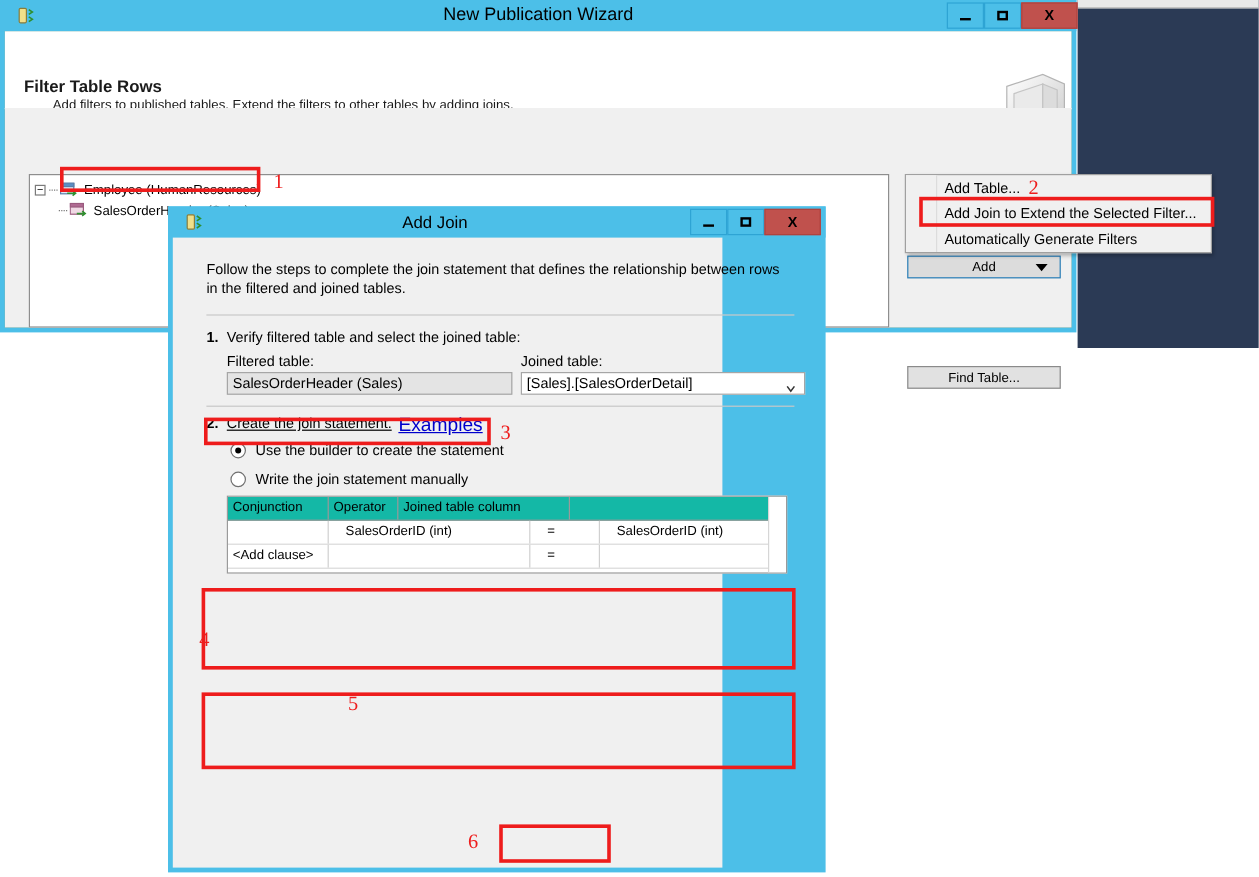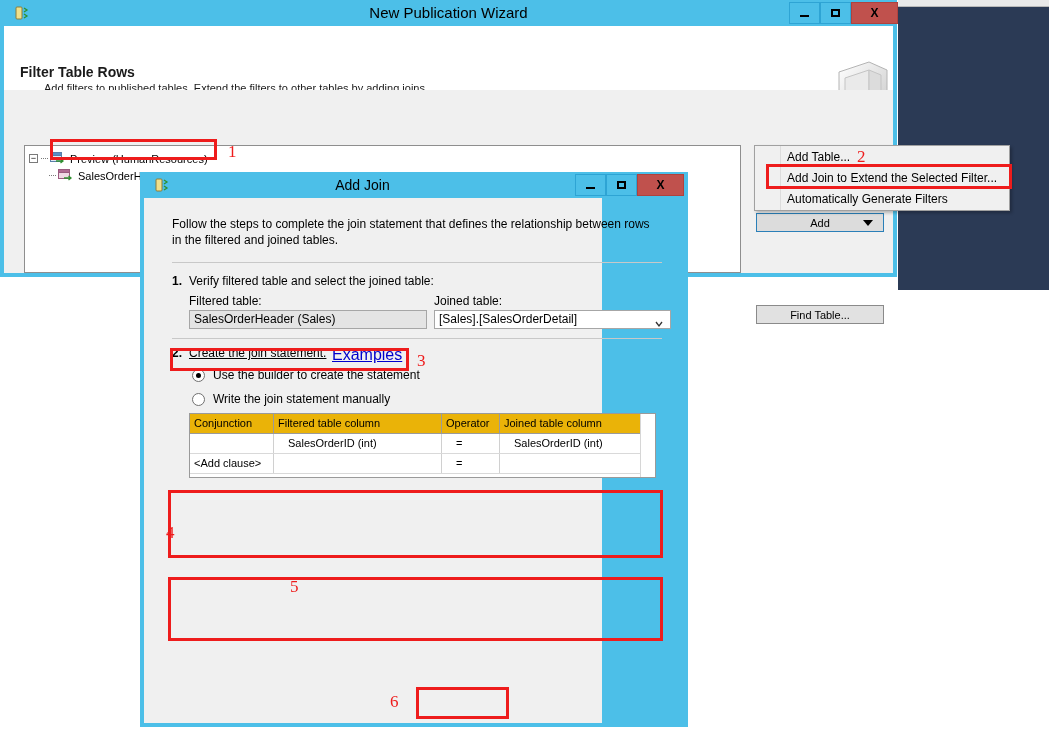--- a/index.html
+++ b/index.html
@@ -153,21 +153,21 @@
   }
   .radio .dot{width:5px;height:5px;border-radius:50%;background:#000;display:none;}
   .radio.checked .dot{display:block;}
   
   #join-grid{
     position:absolute;left:45px;top:215px;width:467px;height:65px;
     background:#ffffff;border:1px solid #9a9a9a;box-sizing:border-box;overflow:hidden;
   }
   #join-grid .grid-right-pad{position:absolute;right:0;top:0;width:14px;height:100%;background:#fff;border-left:1px solid #d6d6d6;}
   .grid-row{display:flex;height:20px;box-sizing:border-box;}
-  .grid-head{background:#eab308;border-bottom:1px solid #9a9a9a;}
+  .grid-head{background:#14b8a6;border-bottom:1px solid #9a9a9a;}
   .grid-cell{
     font-size:11px;line-height:19px;padding-left:4px;box-sizing:border-box;
     border-right:1px solid #d0d0d0;overflow:hidden;white-space:nowrap;
   }
   .grid-head .grid-cell{border-right:1px solid #9a9a9a;}
   .grid-body-row{border-bottom:1px solid #d9d9d9;}
   .c1{width:84px;}
   .c2{width:168px;}
   .c3{width:58px;}
   .c4{width:143px;border-right:1px solid #d0d0d0;}
@@ -279,21 +279,21 @@
         <div class="tree-row" id="tree-row-employee">
           <span class="expander">−</span>
           <span class="dotted"></span>
           <span class="table-icon">
             <svg width="16" height="13" viewBox="0 0 16 13">
               <rect x="0.5" y="0.5" width="11" height="9" fill="#dfe9f5" stroke="#5a7ea8"></rect>
               <rect x="0.5" y="0.5" width="11" height="3" fill="#5a8ec4" stroke="#5a7ea8"></rect>
               <path d="M6 9 l7 0 m-2.5 -2 l2.5 2 l-2.5 2" fill="none" stroke="#2f8f2f" stroke-width="1.3"></path>
             </svg>
           </span>
-          <span>Preview (HumanResources)</span>
+          <span>Employee (HumanResources)</span>
         </div>
         <div class="tree-row" id="tree-row-soh">
           <span class="dotted"></span>
           <span class="table-icon">
             <svg width="16" height="13" viewBox="0 0 16 13">
               <rect x="0.5" y="0.5" width="11" height="9" fill="#f0d9e4" stroke="#9a5a7e"></rect>
               <rect x="0.5" y="0.5" width="11" height="3" fill="#b06a92" stroke="#9a5a7e"></rect>
               <path d="M6 9 l7 0 m-2.5 -2 l2.5 2 l-2.5 2" fill="none" stroke="#2f8f2f" stroke-width="1.3"></path>
             </svg>
           </span>
@@ -370,21 +370,20 @@
       <span>Use the builder to create the statement</span>
     </div>
     <div class="radio-row" id="radio-manual">
       <span class="radio"></span>
       <span>Write the join statement manually</span>
     </div>
 
     <div id="join-grid">
       <div class="grid-row grid-head">
         <div class="grid-cell c1">Conjunction</div>
-        <div class="grid-cell c2">Filtered table column</div>
         <div class="grid-cell c3">Operator</div>
         <div class="grid-cell c4">Joined table column</div>
       </div>
       <div class="grid-row grid-body-row">
         <div class="grid-cell c1"></div>
         <div class="grid-cell c2 indent">SalesOrderID (int)</div>
         <div class="grid-cell c3 indent">=</div>
         <div class="grid-cell c4 indent">SalesOrderID (int)</div>
       </div>
       <div class="grid-row grid-body-row">

